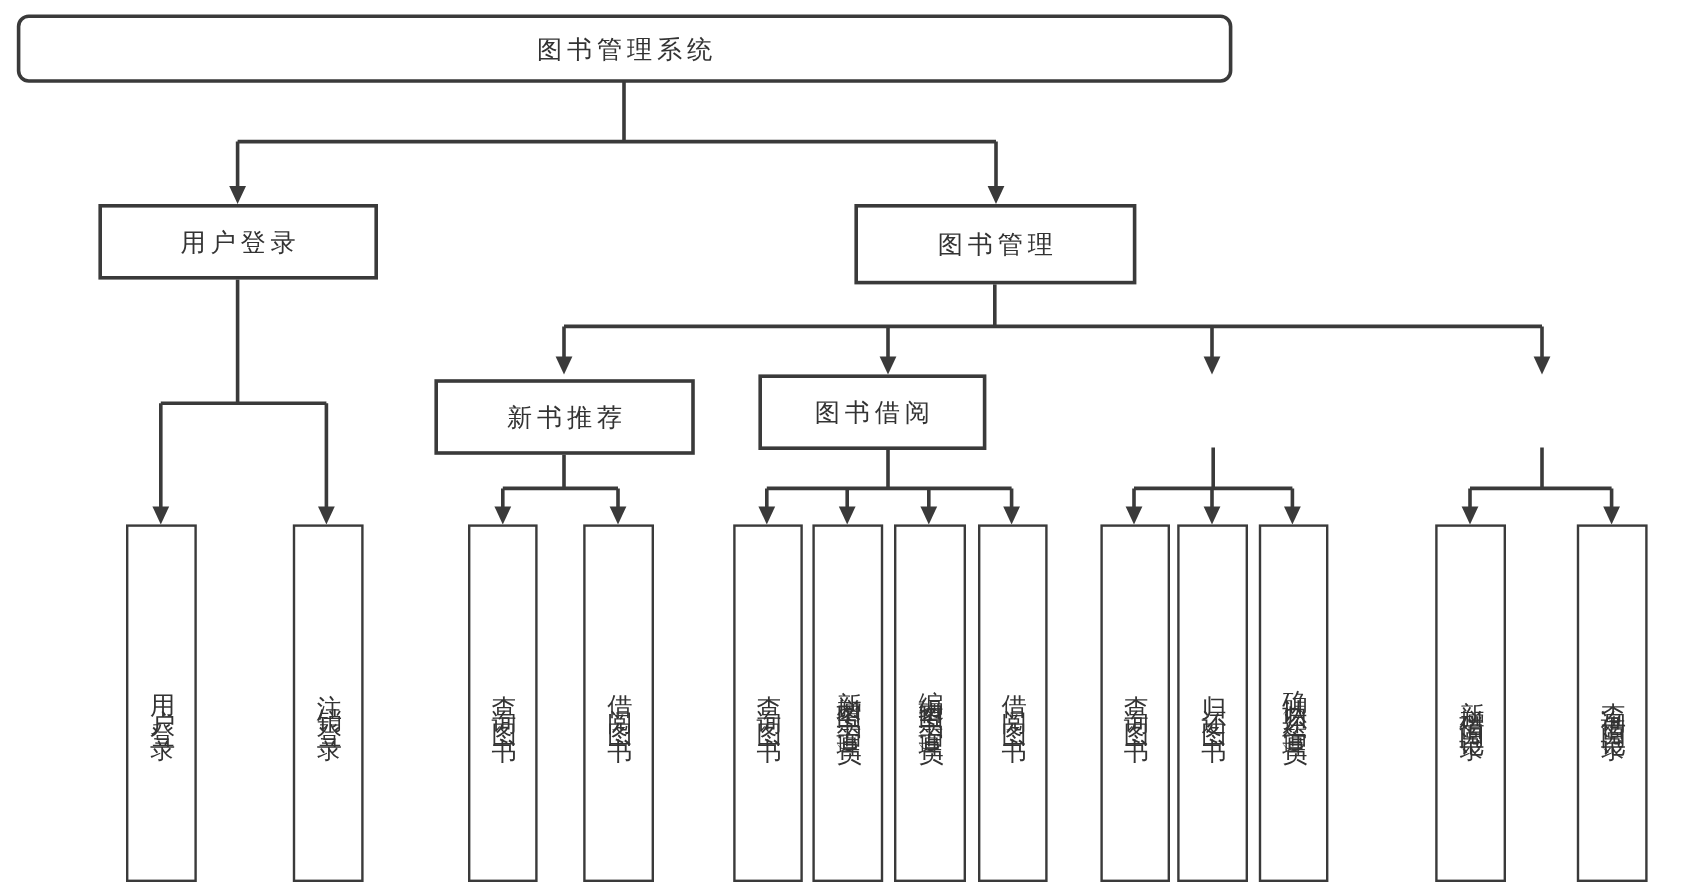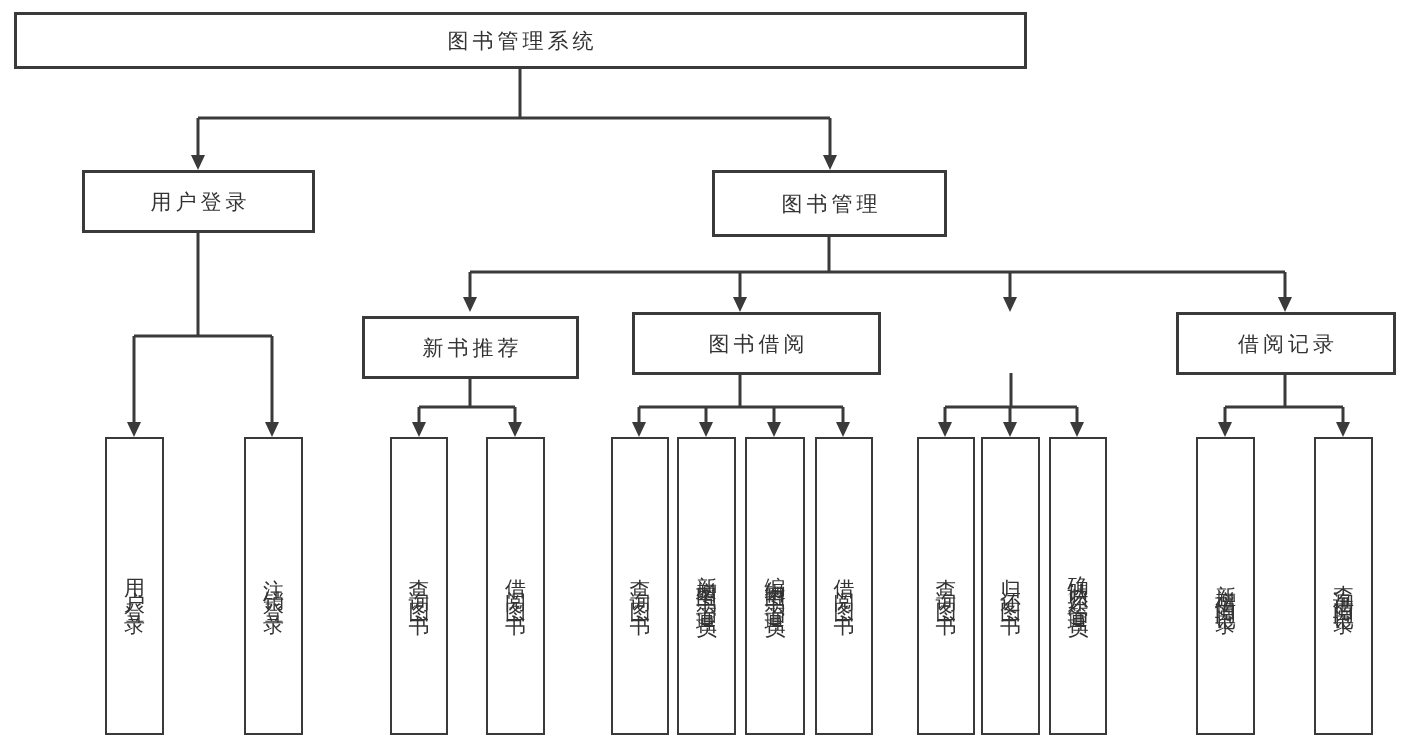--- a/index.html
+++ b/index.html
@@ -24,25 +24,25 @@
   .node{
     position:absolute;box-sizing:border-box;
     border:3px solid var(--line);
     background:var(--background);
     display:flex;align-items:center;justify-content:center;
     font-size:21px;letter-spacing:4px;color:var(--text);
   }
   .node span{transform:translateX(2px);white-space:nowrap;}
 
   
-  .root          {left:14px;  top:12px;  width:1013px;height:57px;}
+  .root          {left:14px;  top:12px;  width:1013px;height:57px;border-radius:10px;}
   .user-login    {left:82px;  top:170px; width:233px; height:63px;}
   .book-mgmt     {left:712px; top:170px; width:235px; height:67px;}
   .new-book-rec  {left:362px; top:316px; width:217px; height:63px;}
-  .book-borrow   {left:632px; top:312px; width:249px; height:63px;}
+  .book-borrow   {left:632px; top:312px; width:190px; height:63px;}
   .current-borrow{left:902px; top:312px; width:219px; height:63px;}
   .borrow-records{left:1176px;top:312px; width:220px; height:63px;}
 
   
   .leaf{
     position:absolute;box-sizing:border-box;top:437px;height:298px;
     border:2.5px solid var(--line);
     background:var(--background);
     display:flex;align-items:center;justify-content:center;
     writing-mode:vertical-rl;
@@ -115,23 +115,20 @@
   <div class="node book-mgmt">
     <span>图书管理</span>
   </div>
 
   <div class="node new-book-rec">
     <span>新书推荐</span>
   </div>
   <div class="node book-borrow">
     <span>图书借阅</span>
   </div>
-  <div class="node borrow-records">
-    <span>借阅记录</span>
-  </div>
 
   <div class="leaf l1">
     <span class="v" style="letter-spacing: 12px;">用户登录</span>
   </div>
   <div class="leaf l2">
     <span class="v" style="letter-spacing: 12px;">注销登录</span>
   </div>
   <div class="leaf l3">
     <span class="v" style="letter-spacing: 12px;">查询图书</span>
   </div>

